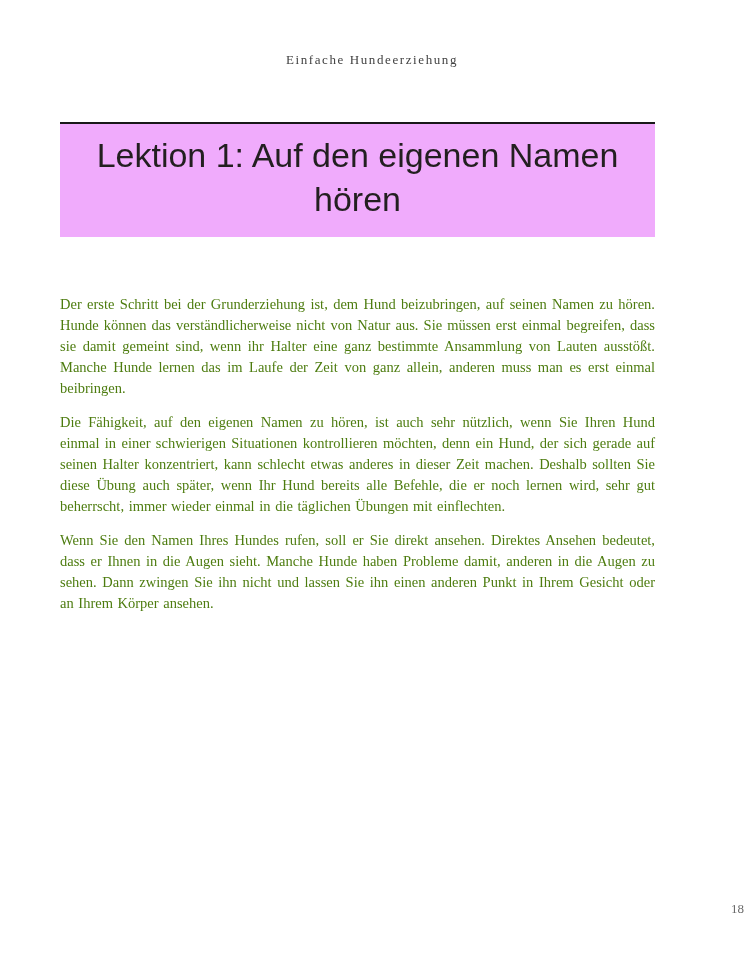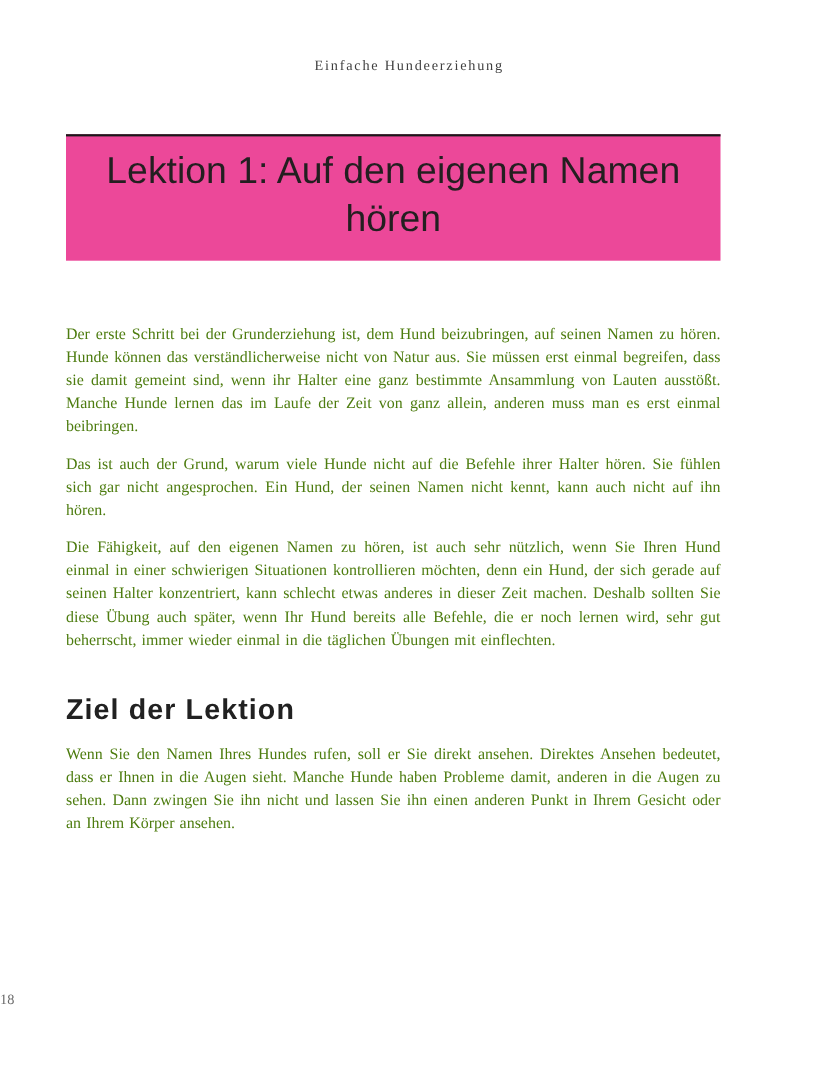--- a/index.html
+++ b/index.html
@@ -29,21 +29,21 @@
 
   .content {
     position: absolute;
     left: 60px;
     top: 122px;
     width: 595px;
   }
 
   .title-block {
     border-top: 2px solid #191919;
-    background: #ec4899;
+    background: #f0abfc;
     text-align: center;
     padding: 9px 14px 16px 14px;
   }
 
   .title-block h1 {
     font-family: "Liberation Sans", sans-serif;
     font-weight: 400;
     font-size: 34px;
     line-height: 1.3;
     color: #231f20;
@@ -73,21 +73,21 @@
     color: #212121;
     margin-top: 37px;
     margin-bottom: 15px;
   }
 
   .page-footer {
     position: absolute;
     left: 0;
     top: 901px;
     width: 744px;
-    text-align: left;
+    text-align: right;
     font-family: "Liberation Serif", serif;
     font-size: 13px;
     color: #6a6a6a;
   }
 </style>
 </head>
 <body>
 
 <header class="page-header">
   <span>Einfache Hundeerziehung</span>
@@ -96,25 +96,23 @@
 <main class="content">
 
   <div class="title-block">
     <h1>Lektion 1: Auf den eigenen Namen hören</h1>
   </div>
 
   <div class="body-text">
 
     <p>Der erste Schritt bei der Grunderziehung ist, dem Hund beizubringen, auf seinen Namen zu hören. Hunde können das verständlicherweise nicht von Natur aus. Sie müssen erst einmal begreifen, dass sie damit gemeint sind, wenn ihr Halter eine ganz bestimmte Ansammlung von Lauten ausstößt. Manche Hunde lernen das im Laufe der Zeit von ganz allein, anderen muss man es erst einmal beibringen.</p>
 
-    <p>Das ist auch der Grund, warum viele Hunde nicht auf die Befehle ihrer Halter hören. Sie fühlen sich gar nicht angesprochen. Ein Hund, der seinen Namen nicht kennt, kann auch nicht auf ihn hören.</p>
 
     <p>Die Fähigkeit, auf den eigenen Namen zu hören, ist auch sehr nützlich, wenn Sie Ihren Hund einmal in einer schwierigen Situationen kontrollieren möchten, denn ein Hund, der sich gerade auf seinen Halter konzentriert, kann schlecht etwas anderes in dieser Zeit machen. Deshalb sollten Sie diese Übung auch später, wenn Ihr Hund bereits alle Befehle, die er noch lernen wird, sehr gut beherrscht, immer wieder einmal in die täglichen Übungen mit einflechten.</p>
 
-    <h2 class="section-heading">Ziel der Lektion</h2>
 
     <p>Wenn Sie den Namen Ihres Hundes rufen, soll er Sie direkt ansehen. Direktes Ansehen bedeutet, dass er Ihnen in die Augen sieht. Manche Hunde haben Probleme damit, anderen in die Augen zu sehen. Dann zwingen Sie ihn nicht und lassen Sie ihn einen anderen Punkt in Ihrem Gesicht oder an Ihrem Körper ansehen.</p>
 
 
 
   </div>
 
 </main>
 
 <footer class="page-footer">

